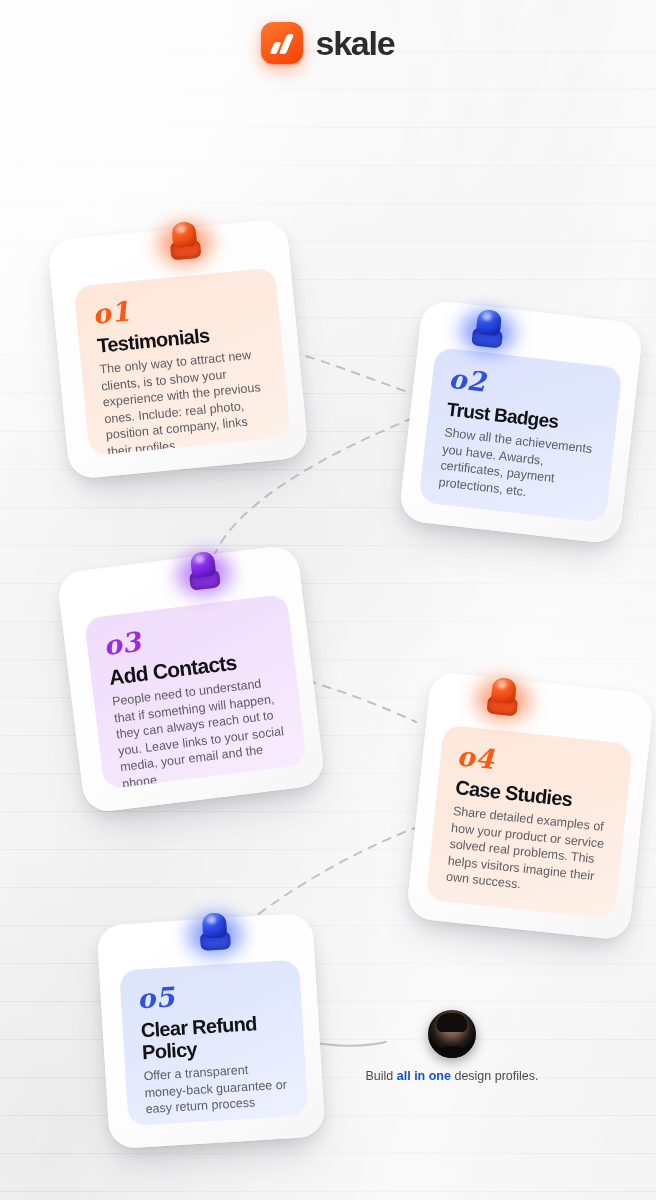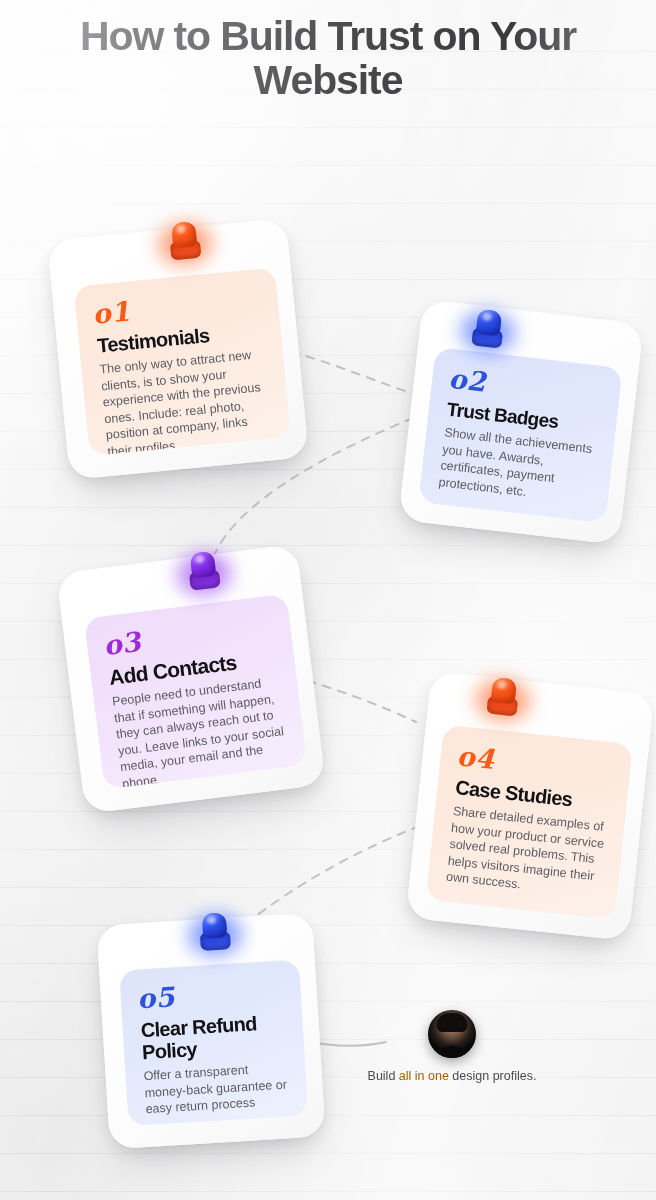--- a/index.html
+++ b/index.html
@@ -152,30 +152,36 @@
     background:#100d0c;
   }
   .avatar .body{
     position:absolute; left:50%; bottom:-6px; transform:translateX(-50%);
     width:34px; height:18px; border-radius:14px 14px 0 0;
     background:#0b0909; margin:0;
   }
   .tagline{
     margin-top:10px; font-size:12.5px; line-height:17px; color:#4a4a50;
   }
-  .tagline .hl{ color:#a16207; }
+  .tagline .hl{ color:#1d4ed8;font-weight:bold; }
 </style>
 </head>
 <body>
 
 <div id="paper-bg"></div>
 <div id="paper-sheen"></div>
 
 <div class="header">
-  <div class="title">How to Build Trust on Your Website</div>
+  <div class="logo-row">
+    <span class="logo-mark">
+      <i class="b1"></i>
+        <i class="b2"></i>
+    </span>
+    <span class="logo-word">skale</span>
+  </div>
 </div>
 
 <svg id="connectors" width="656" height="1200" viewBox="0 0 656 1200">
   <g fill="none" stroke="#b8b8bd" stroke-width="2" stroke-linecap="round" stroke-dasharray="8 8" opacity=".85">
     <path d="M291,352 C330,362 372,380 408,392"></path>
     <path d="M413,418 C330,452 236,502 214,556"></path>
     <path d="M292,676 C340,690 382,706 416,722"></path>
     <path d="M420,826 C352,852 292,888 248,922"></path>
     <path d="M312,1042 C340,1048 368,1046 386,1042" stroke-dasharray="0"></path>
   </g>

